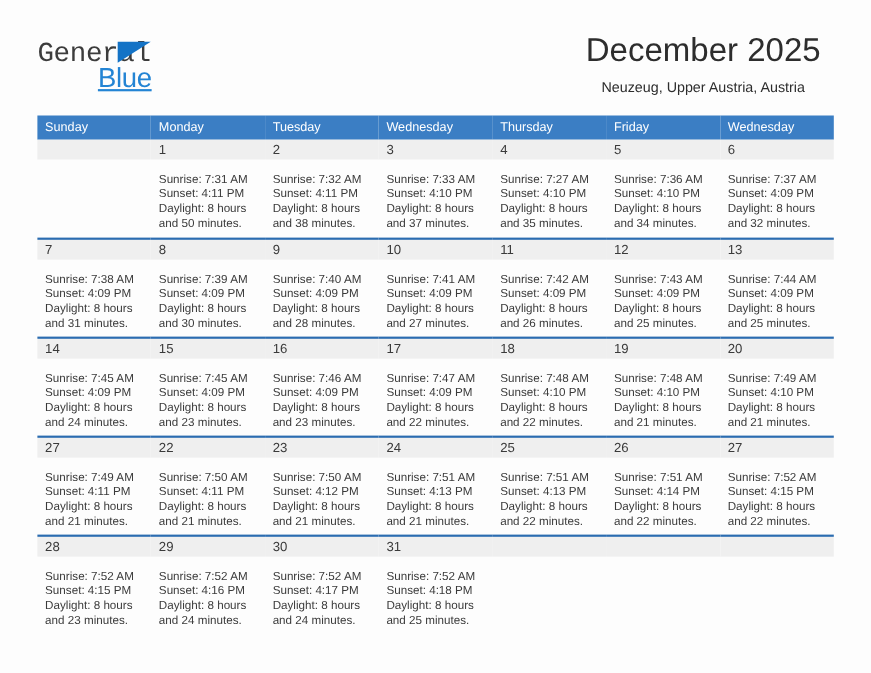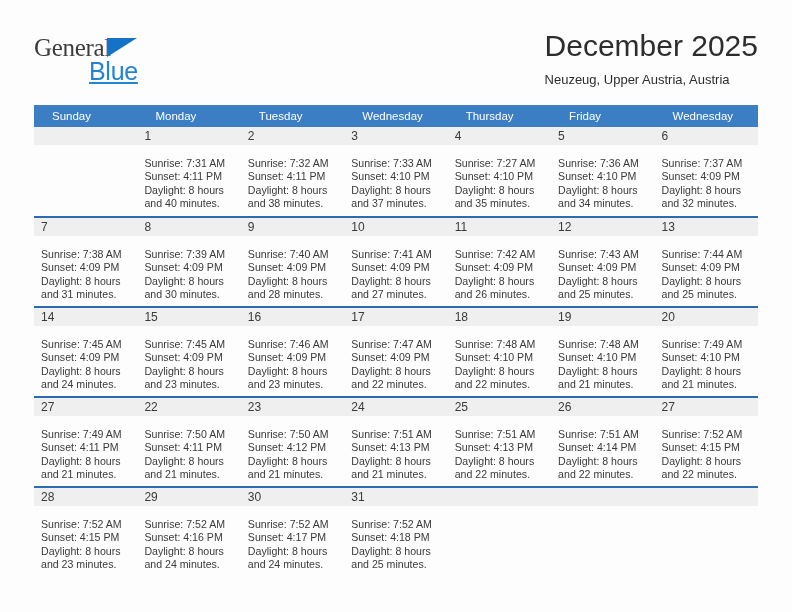--- a/index.html
+++ b/index.html
@@ -38,21 +38,21 @@
     width: 170px;
     height: 56px;
   }
   .logo-general {
     position: absolute;
     left: 0;
     top: 0;
     font-size: 25px;
     letter-spacing: -0.3px;
     color: #3c3c3c;
-    font-family: Liberation Serif, serif;
+    font-family: Liberation Mono, monospace;
   }
   .logo-tri {
     position: absolute;
     left: 73px;
     top: 4px;
     width: 0;
     height: 0;
     border-left: 30px solid #1473c6;
     border-bottom: 19px solid transparent;
   }
@@ -62,23 +62,23 @@
     top: 23px;
     font-size: 25px;
     letter-spacing: -0.3px;
     color: #2384d4;
     font-family: "Liberation Sans", sans-serif;
     text-decoration: underline;
   }
 
   .title-block {
     position: absolute;
-    right: 0;
+    right: 12px;
     top: 0;
-    text-align: left;
+    text-align: center;
   }
   .cal-title {
     font-size: 30px;
     font-weight: normal;
     color: #2d2d2d;
     line-height: 36px;
     white-space: nowrap;
   }
   .cal-subtitle {
     font-size: 13px;
@@ -97,21 +97,21 @@
     border-collapse: collapse;
     table-layout: fixed;
   }
 
   .calendar th {
     background: #3b7ec4;
     color: #ffffff;
     font-size: 11.5px;
     font-weight: normal;
     text-align: left;
-    padding: 5px 0 5px 18px;
+    padding: 5px 0 5px 7px;
     height: 19px;
     box-sizing: border-box;
   }
 
   .week-row > td {
     vertical-align: top;
     padding: 0;
     border-top: 2px solid #2b6cb0;
     height: 90px;
     box-sizing: border-box;
@@ -193,21 +193,21 @@
             </div>
           </div>
         </td>
         <td>
           <div class="cell-inner">
             <div class="daynum">1</div>
             <div class="details">
               <div>Sunrise: 7:31 AM</div>
               <div>Sunset: 4:11 PM</div>
               <div>Daylight: 8 hours</div>
-              <div>and 40 minutes.</div>
+              <div>and 50 minutes.</div>
             </div>
           </div>
         </td>
         <td>
           <div class="cell-inner">
             <div class="daynum">2</div>
             <div class="details">
               <div>Sunrise: 7:32 AM</div>
               <div>Sunset: 4:11 PM</div>
               <div>Daylight: 8 hours</div>

